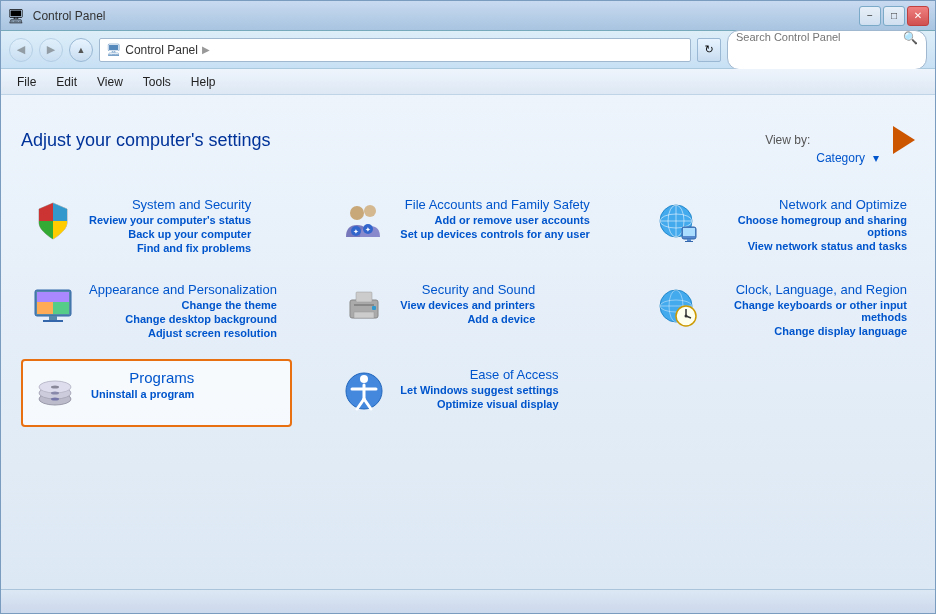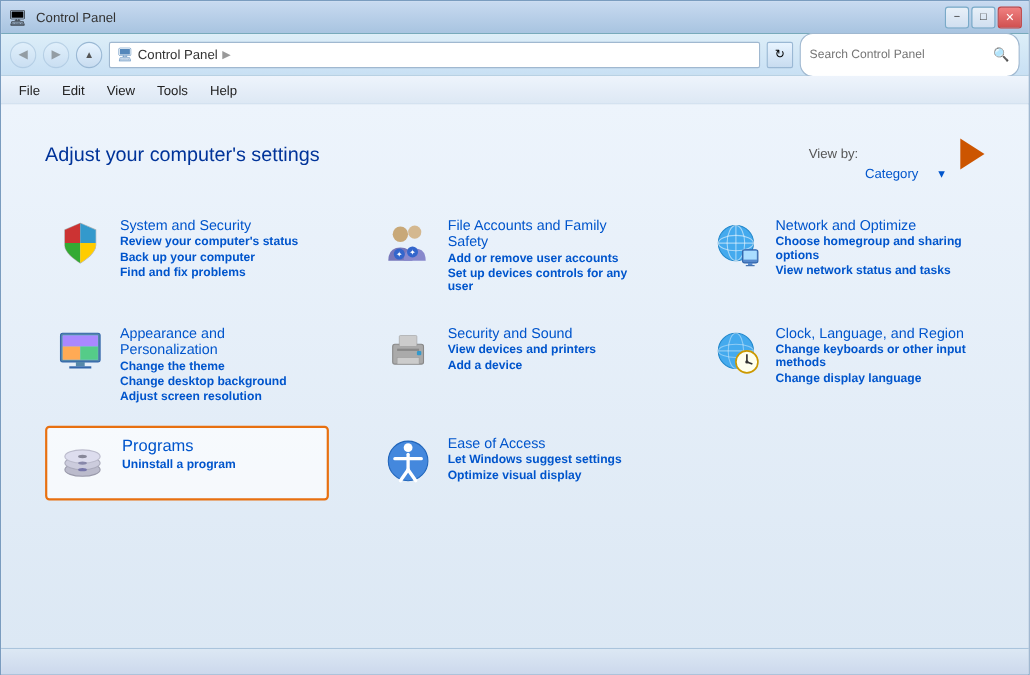--- a/index.html
+++ b/index.html
@@ -107,21 +107,21 @@
       justify-content: center;
       cursor: pointer;
       font-size: 11px;
     }
     .search-box {
       width: 200px;
       height: 40px;
       border: 1px solid #a0b8d0;
       border-radius: 12px;
       display: flex;
-      align-items: center;
+      align-items: flex-start;
       background: white;
       padding: 0 8px;
       gap: 4px;
     }
     .search-box input {
       border: none;
       outline: none;
       font-size: 11px;
       color: #888;
       flex: 1;
@@ -149,22 +149,23 @@
       font-size: 12px;
       color: #222;
       cursor: pointer;
       border-radius: 2px;
     }
 
     
     .main-content {
       flex: 1;
       background: linear-gradient(to bottom, #edf4fc 0%, #dce8f4 100%);
-      padding: 20px 40px;
+      padding: 20px 20px;
       overflow: auto;
+      text-align: right;
     }
 
     .top-row {
       display: flex;
       justify-content: space-between;
       align-items: center;
       margin-bottom: 24px;
     }
     .page-title {
       font-size: 18px;
@@ -177,21 +178,21 @@
       gap: 6px;
       font-size: 12px;
       color: #333;
     }
     .view-by-label { color: #555; }
     .view-by-value {
       color: #0055cc;
       cursor: pointer;
       display: flex;
       align-items: center;
-      gap: 18px;
+      gap: 8px;
       margin-top: 36px;
     }
     .arrow-indicator {
       width: 0;
       height: 0;
       border-top: 14px solid transparent;
       border-bottom: 14px solid transparent;
       border-left: 22px solid #cc5500;
       margin-left: 8px;
     }

